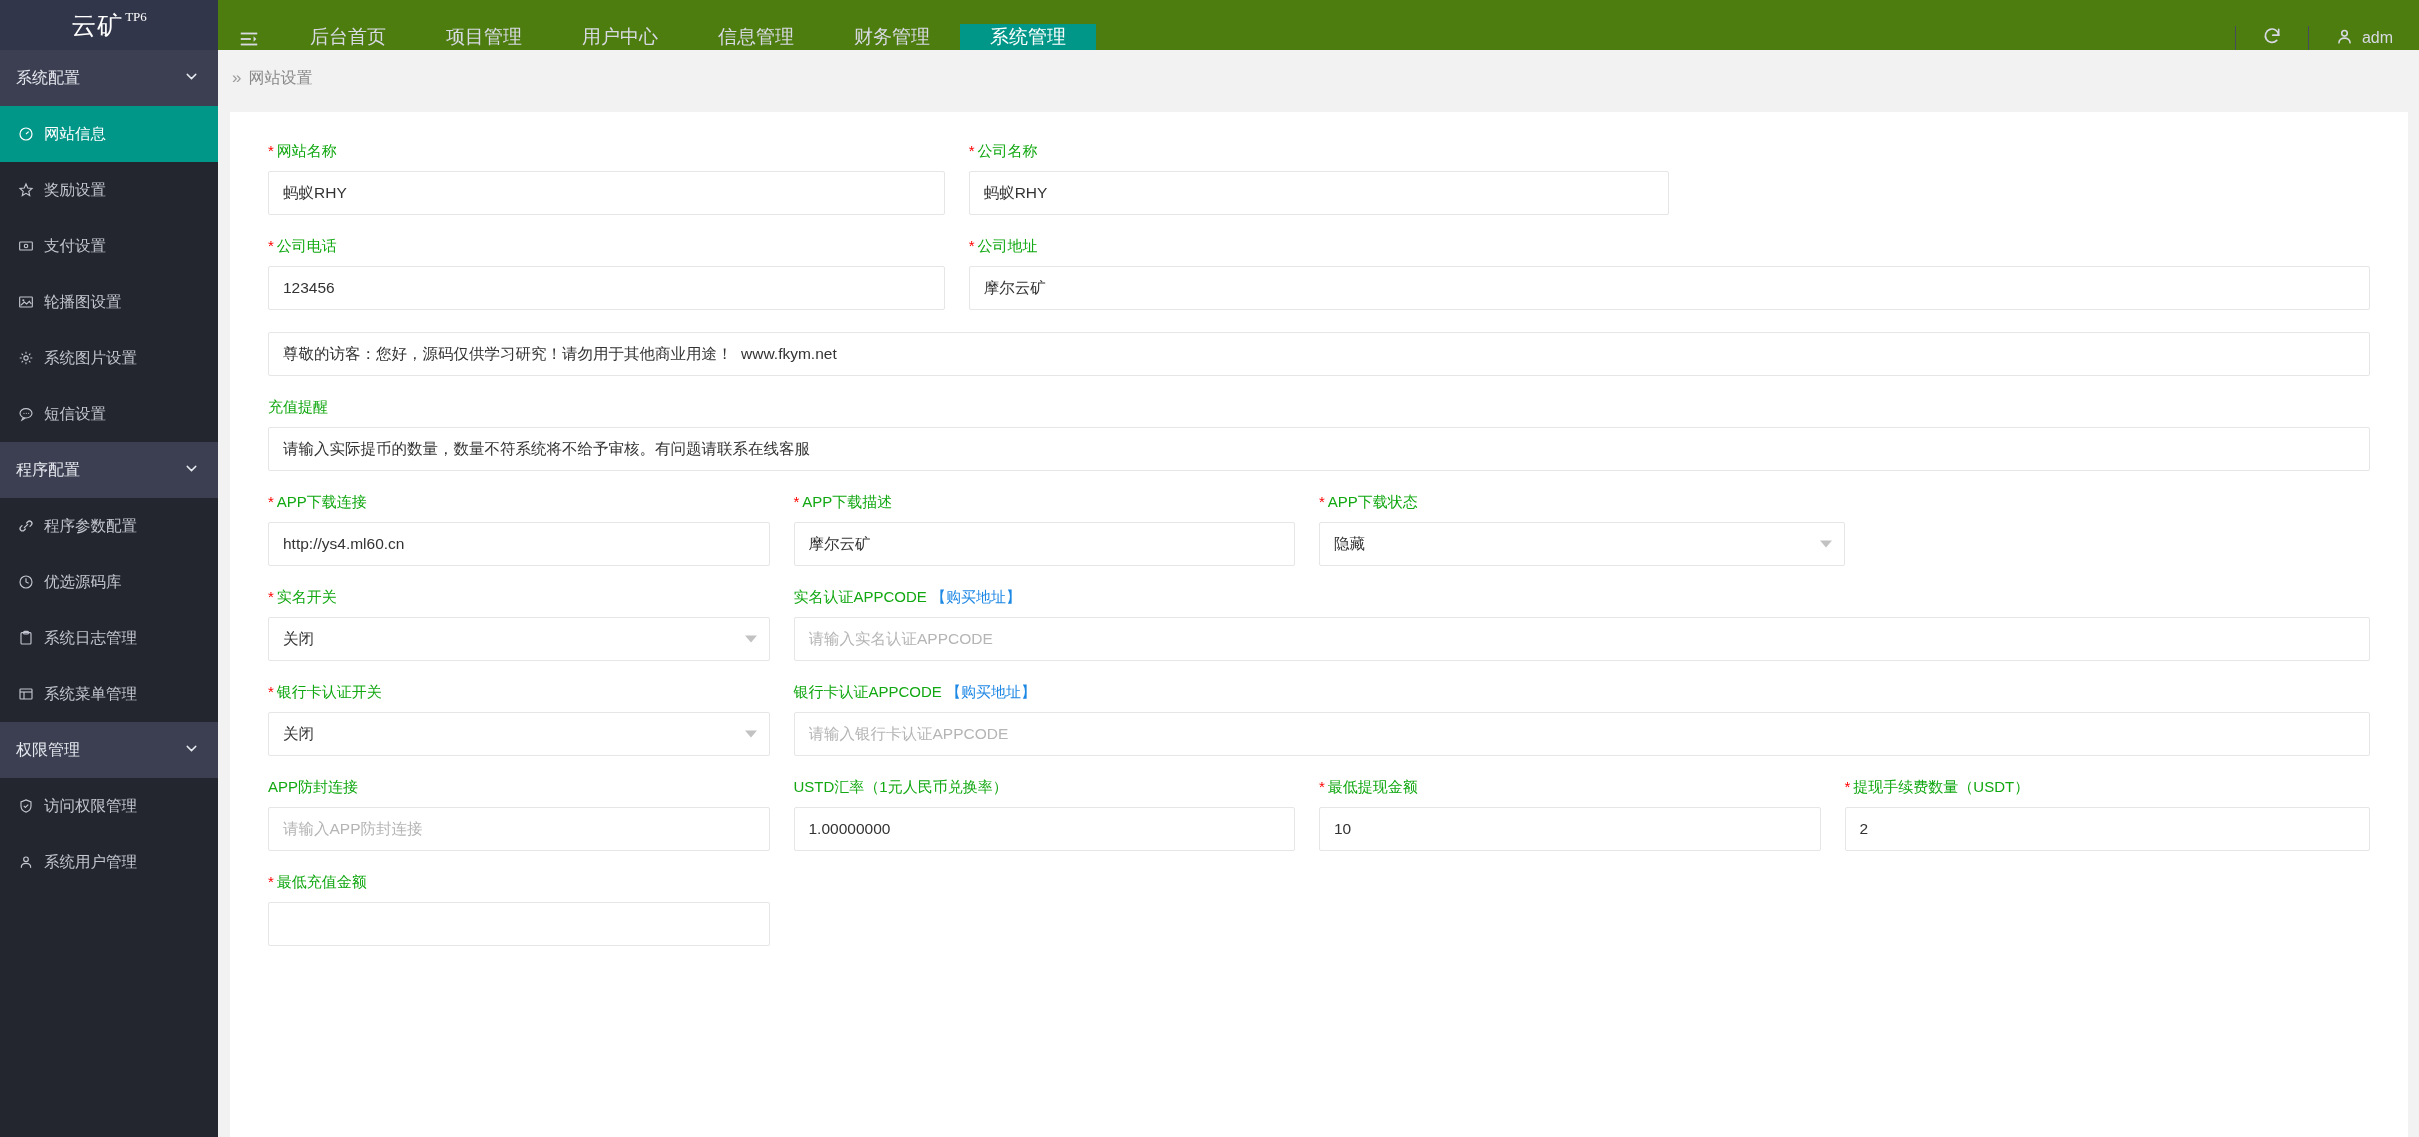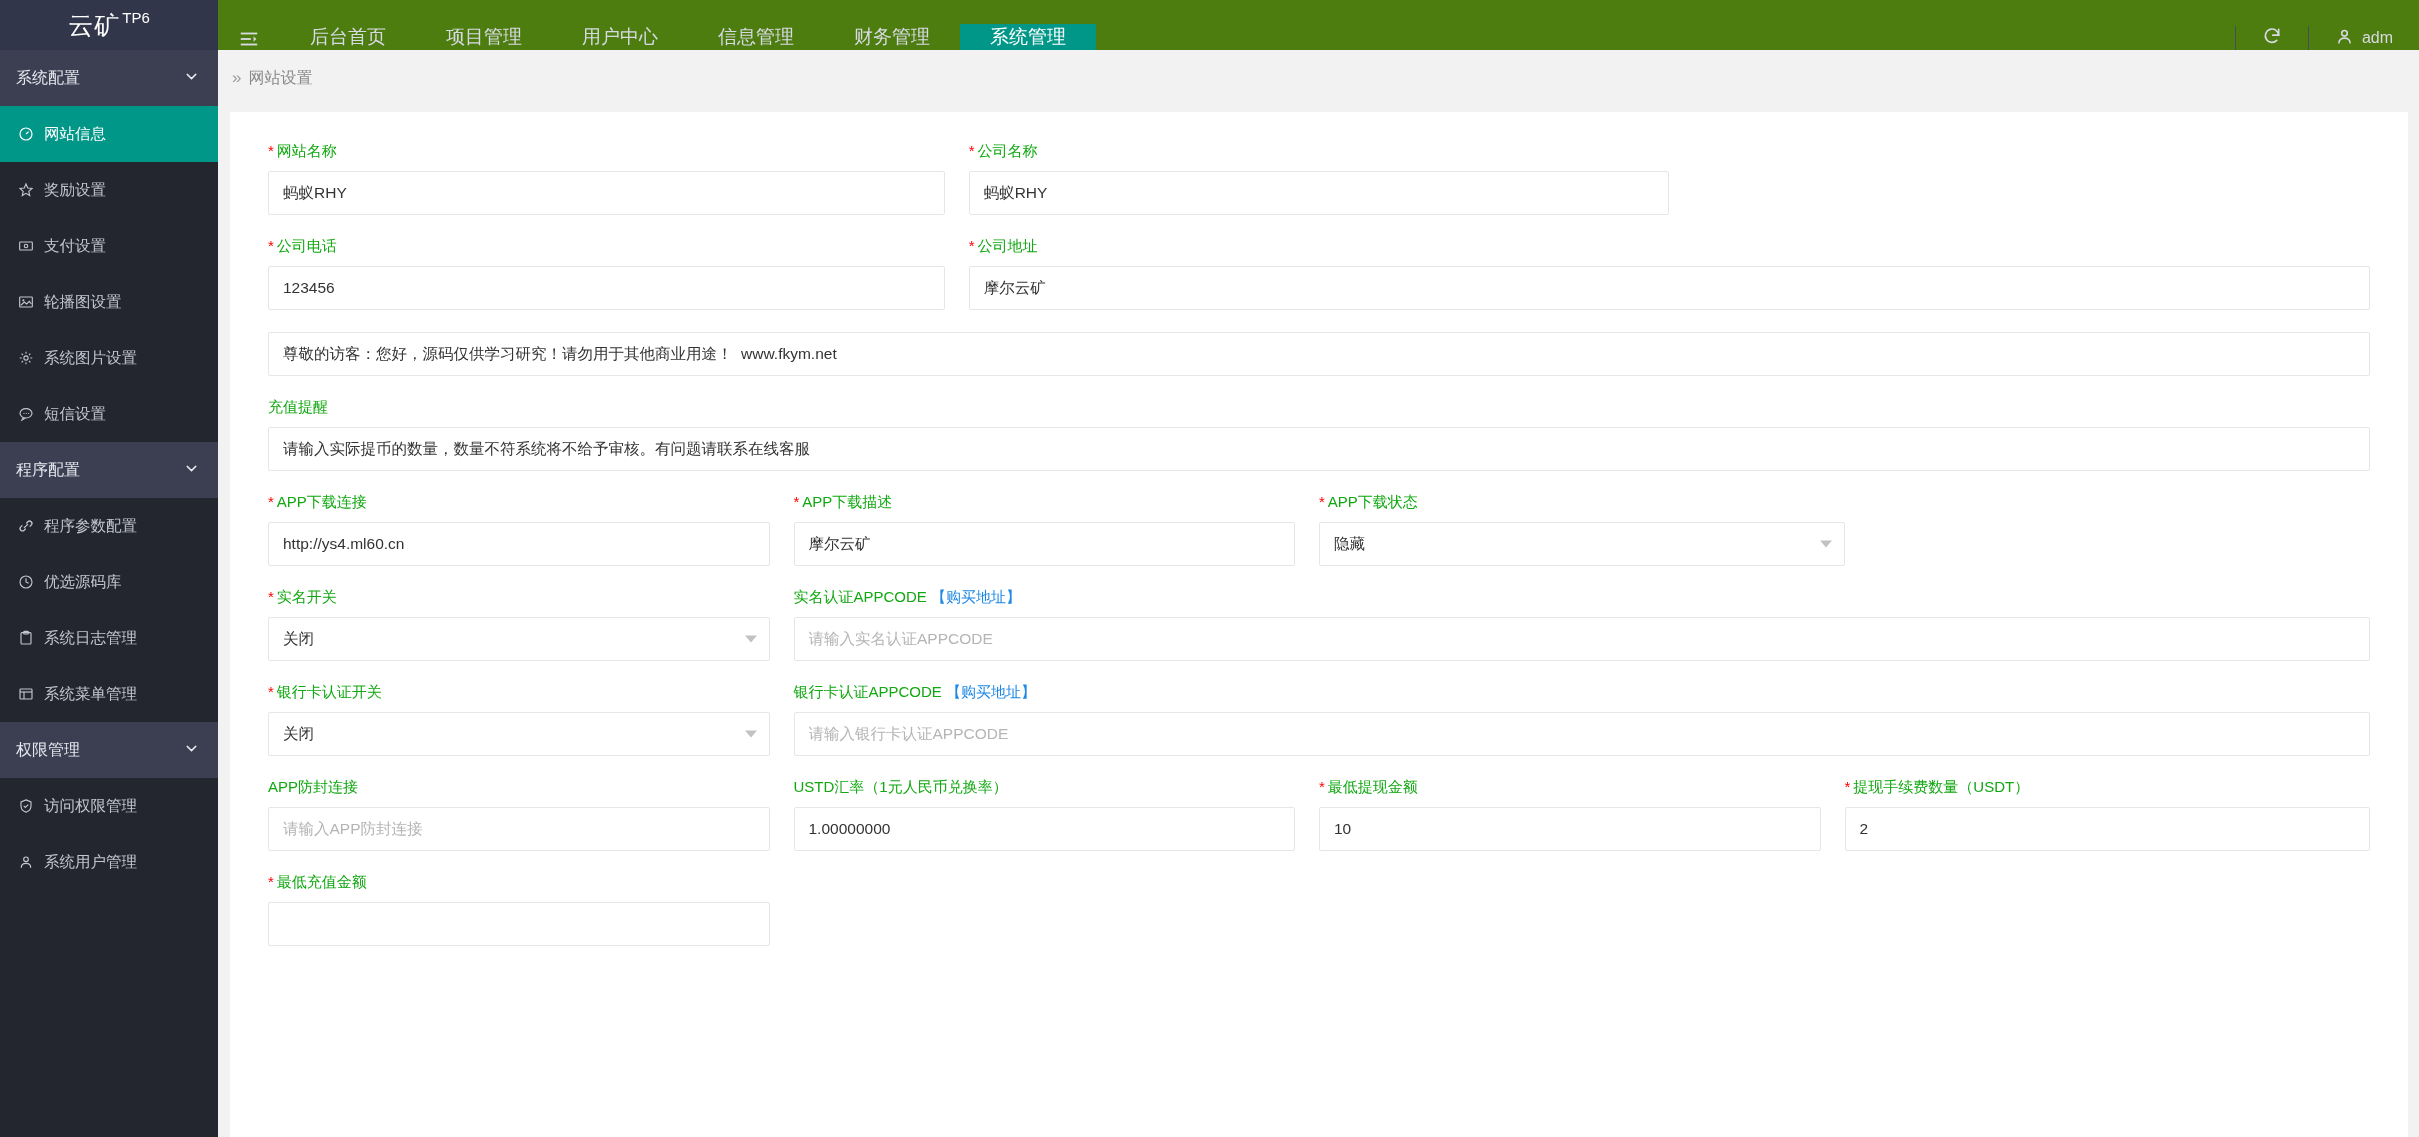--- a/index.html
+++ b/index.html
@@ -19,21 +19,21 @@
     display: flex; align-items: flex-end;
     z-index: 30;
   }
   #brand {
     width: 218px; height: 50px;
     display: flex; align-items: center; justify-content: center;
     background: #32364a;
     color: #ffffff;
   }
   #brand .brand-main { font-size: 25px; letter-spacing: 1px; }
-  #brand .brand-sub { font-size: 15px; margin-left: 2px; align-self: flex-start; margin-top: 9px; }
+  #brand .brand-sub { font-size: 13px; margin-left: 2px; align-self: flex-start; margin-top: 9px; font-family: Liberation Serif, serif; }
 
   .topnav-item {
     padding: 0 30px;
     display: flex; align-items: center; justify-content: center;
     color: #d8dae3; font-size: 19px;
     cursor: pointer; white-space: nowrap;
   }
   .topnav-item.active { background: #009688; color: #ffffff; }
   #hamburger {
     width: 62px;

